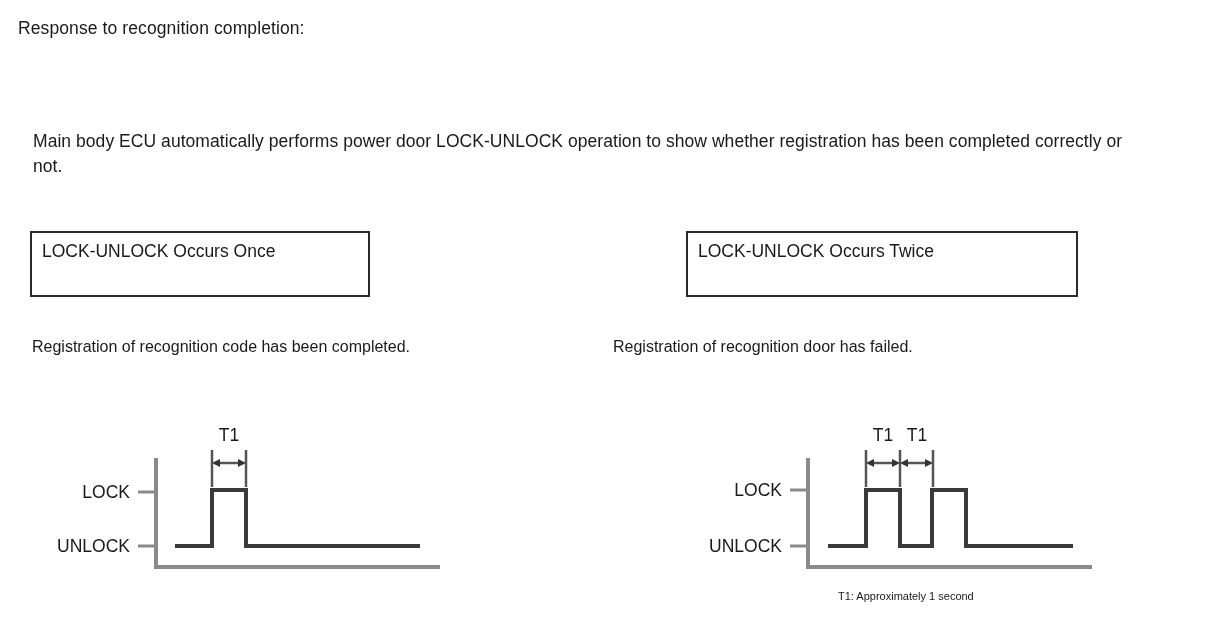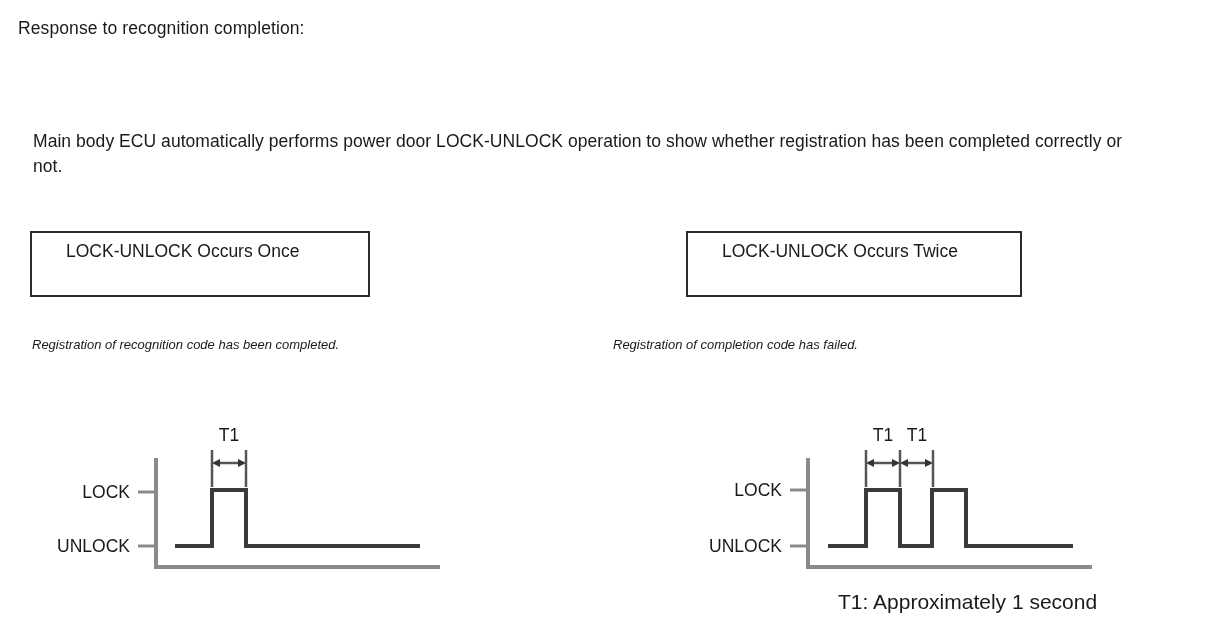--- a/index.html
+++ b/index.html
@@ -40,29 +40,27 @@
     border: 2px solid #2b2b2b;
     background: #ffffff;
     box-sizing: border-box;
     height: 66px;
     padding: 6px 10px 0 10px;
   }
   .outcome-box-label {
     font-size: 17.5px;
     line-height: 24px;
     white-space: nowrap;
-    margin-left: 24px;
   }
   #outcome-box-once { left: 30px; top: 231px; width: 340px; }
-  #outcome-box-twice { left: 686px; top: 231px; width: 336px; }
+  #outcome-box-twice { left: 686px; top: 231px; width: 392px; }
 
   .result-text {
-    font-size: 13px;
-    line-height: 25px;
-    font-style: italic;
+    font-size: 16px;
+    line-height: 30px;
   }
   #result-text-success { left: 32px; top: 332px; width: 400px; }
   #result-text-failure { left: 613px; top: 332px; width: 460px; white-space: nowrap; }
 
   .timing-diagram { top: 415px; }
   #timing-diagram-once { left: 20px; width: 450px; height: 175px; }
   #timing-diagram-twice { left: 660px; width: 460px; height: 175px; }
 
   .axis-label {
     font-size: 17.5px;
@@ -73,42 +71,42 @@
   .t1-label {
     font-size: 17.5px;
     fill: #1a1a1a;
     font-family: "Liberation Sans", sans-serif;
     text-anchor: middle;
   }
 
   #t1-caption {
     left: 838px;
     top: 590px;
-    font-size: 21px;
+    font-size: 11px;
     white-space: nowrap;
   }
 </style>
 </head>
 <body>
 
 <div class="abs" id="heading-text">Response to recognition completion:</div>
 
 <div class="abs" id="intro-paragraph">Main body ECU automatically performs power door LOCK-UNLOCK operation to show whether registration has been completed correctly or not.</div>
 
 <div class="abs outcome-box" id="outcome-box-once">
   <div class="outcome-box-label">LOCK-UNLOCK Occurs Once</div>
 </div>
 
 <div class="abs result-text" id="result-text-success">Registration of recognition code has been completed.</div>
 
 <div class="abs outcome-box" id="outcome-box-twice">
   <div class="outcome-box-label">LOCK-UNLOCK Occurs Twice</div>
 </div>
 
-<div class="abs result-text" id="result-text-failure">Registration of completion code has failed.</div>
+<div class="abs result-text" id="result-text-failure">Registration of recognition door has failed.</div>
 
 <svg class="abs timing-diagram" id="timing-diagram-once" width="450" height="175" viewBox="0 0 450 175">
 
   <line x1="136" y1="43" x2="136" y2="154" stroke="#8a8a8a" stroke-width="4"></line>
   <line x1="134" y1="152" x2="420" y2="152" stroke="#8a8a8a" stroke-width="4"></line>
 
   <line x1="118" y1="77" x2="136" y2="77" stroke="#8a8a8a" stroke-width="3"></line>
   <line x1="118" y1="131" x2="136" y2="131" stroke="#8a8a8a" stroke-width="3"></line>
 
   <text class="axis-label" x="110" y="83">LOCK</text>

